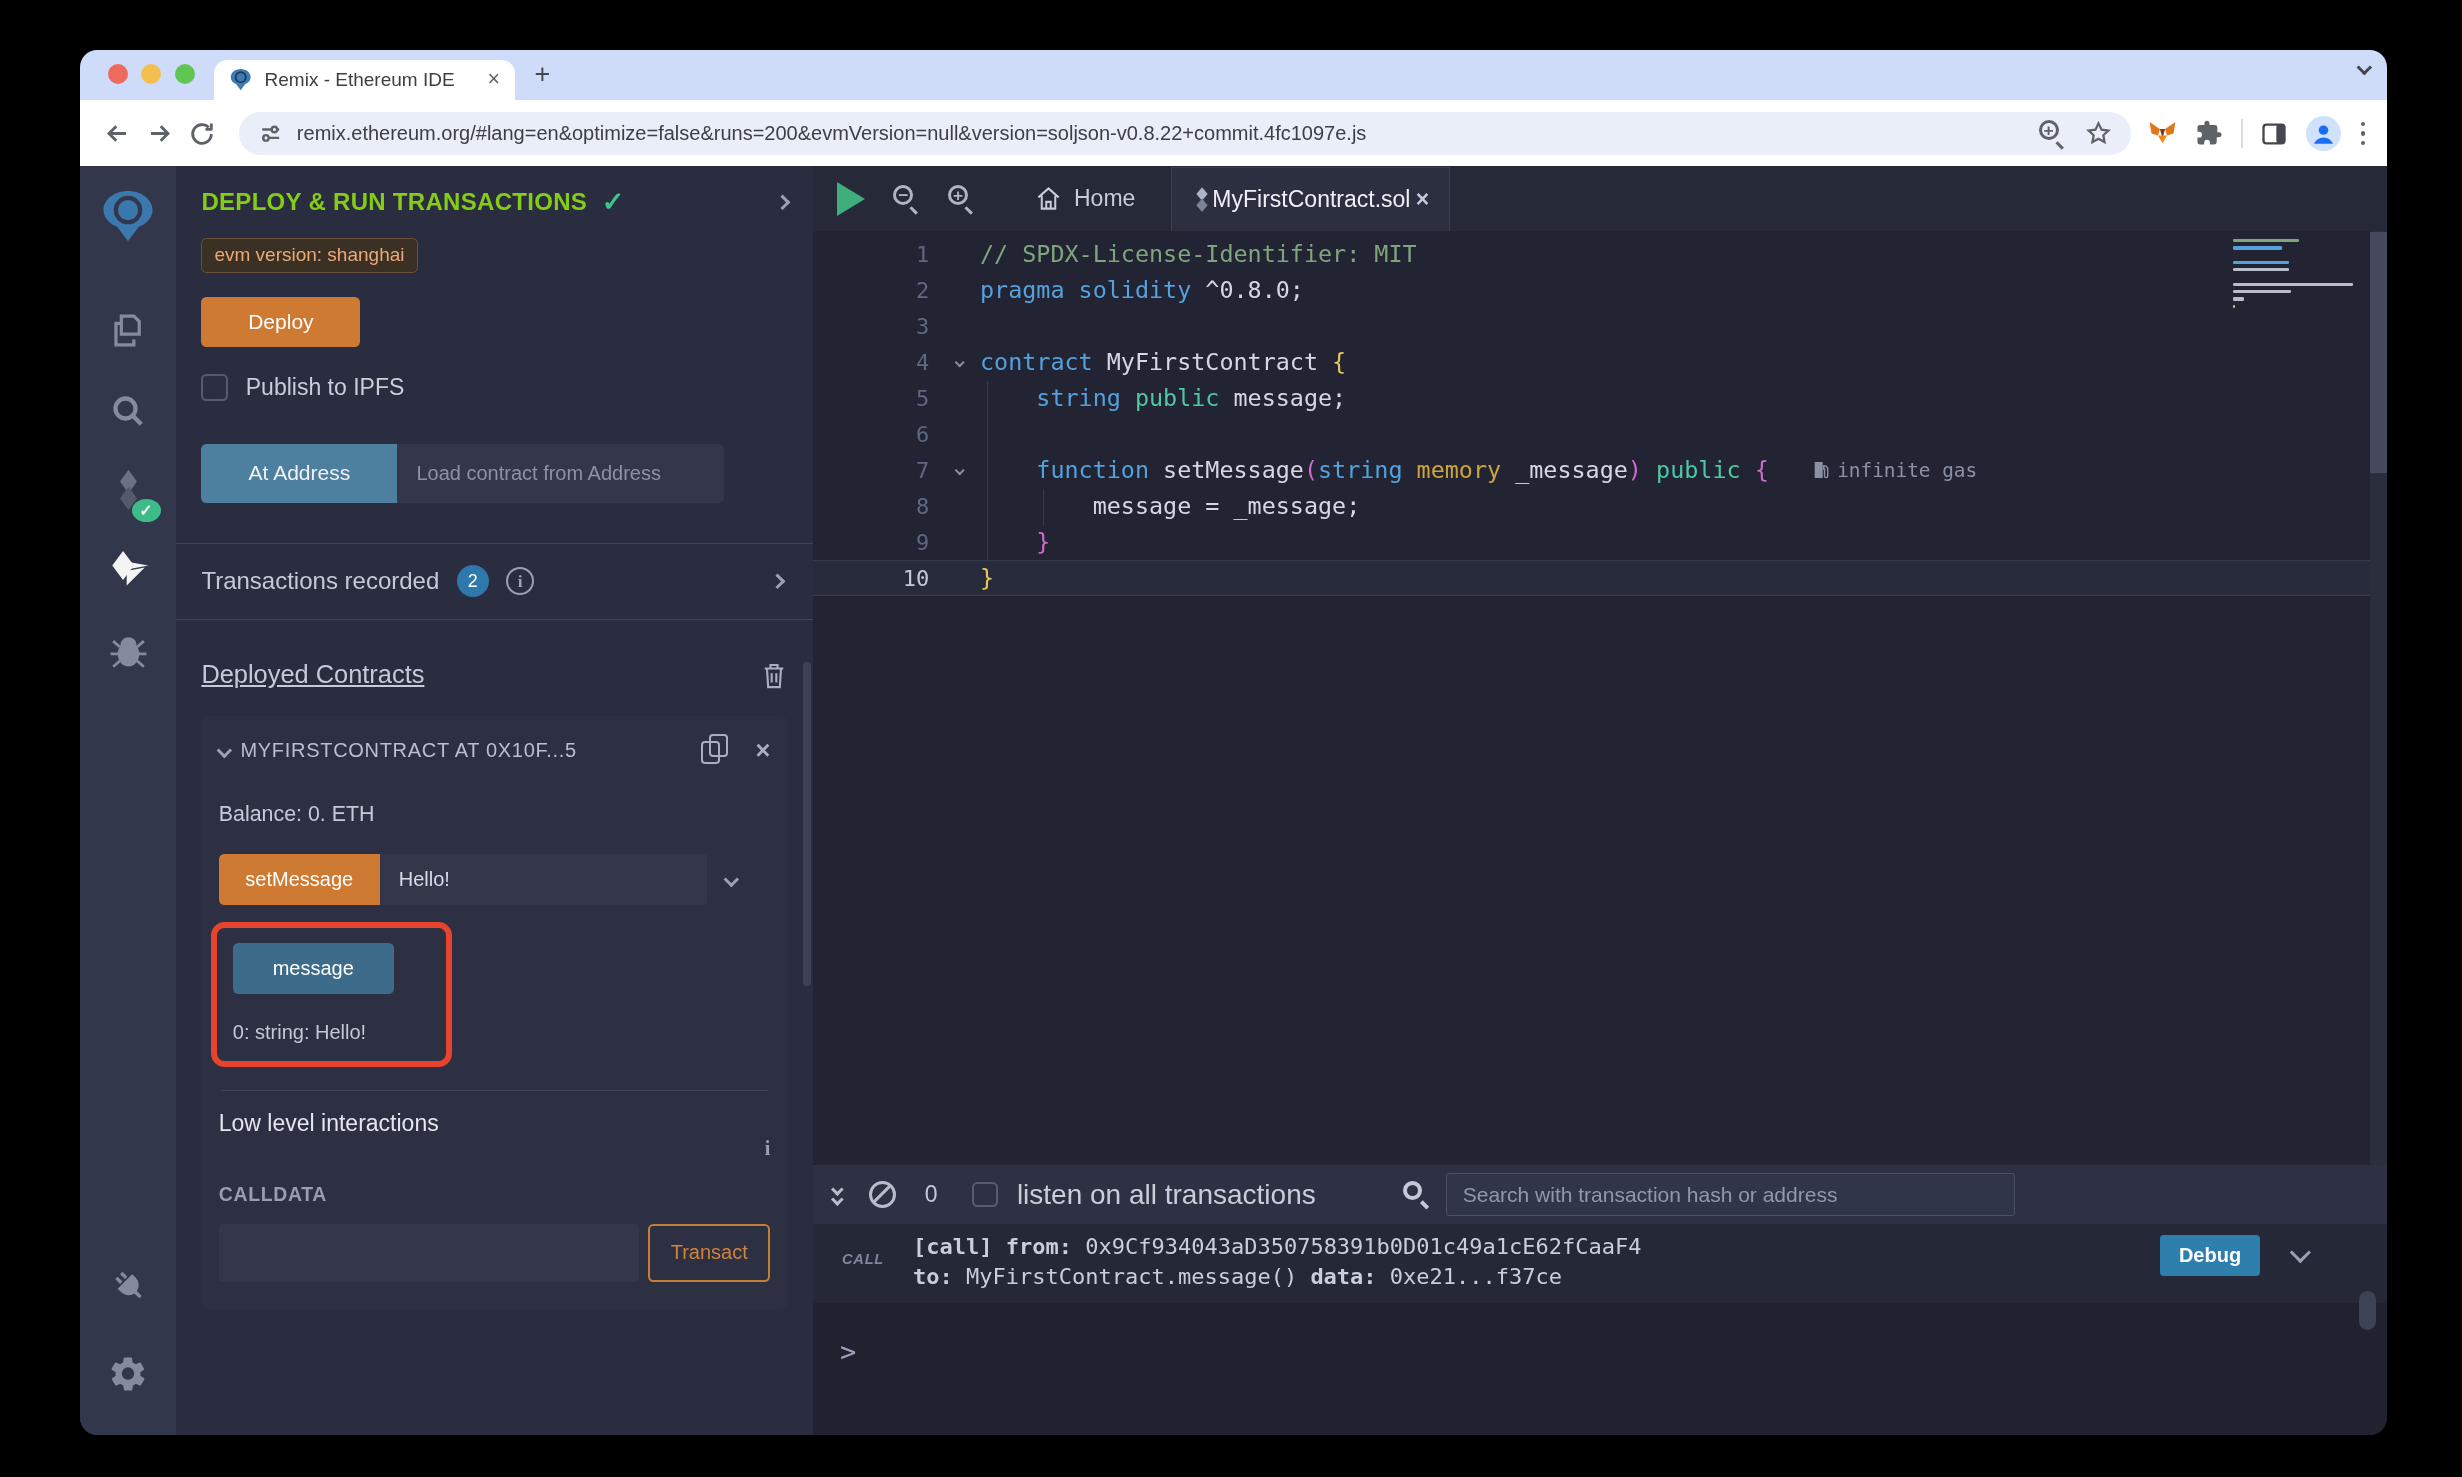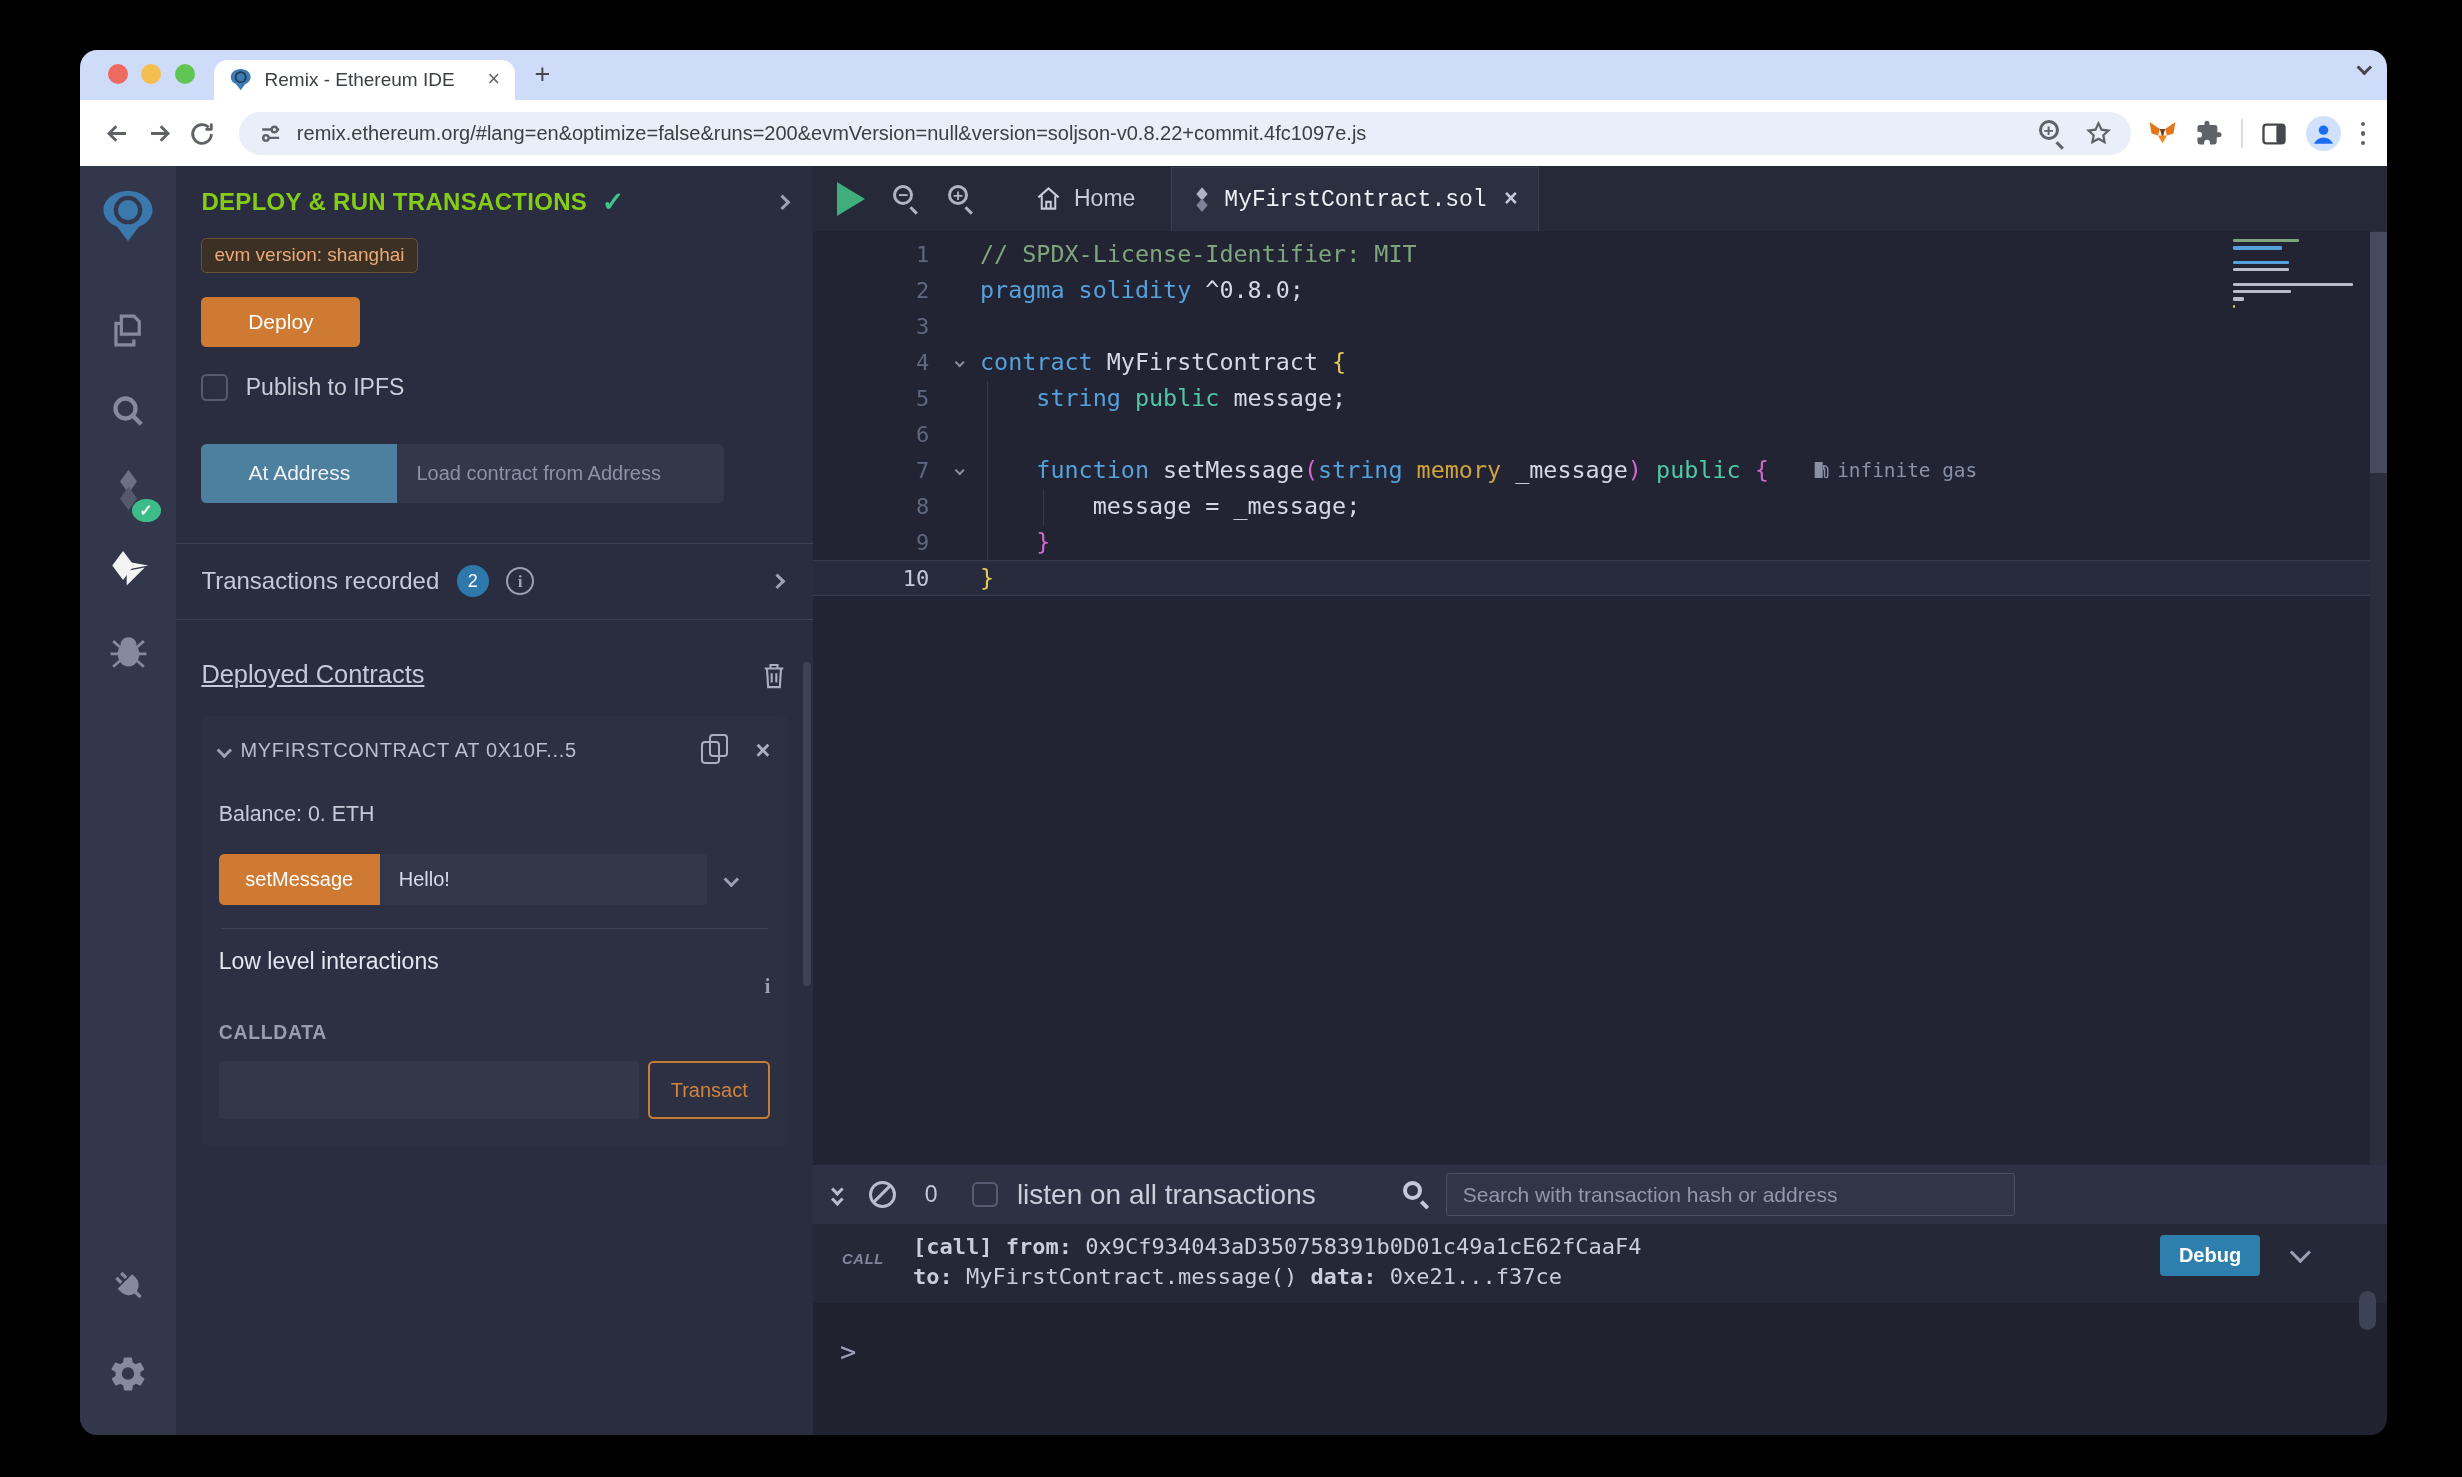--- a/index.html
+++ b/index.html
@@ -96,22 +96,22 @@
 
   
   .main { position:absolute; left:733px; right:0; top:0; bottom:0; }
   .edtabs { position:absolute; left:0; right:0; top:0; height:65px; background:#262938; display:flex; align-items:center; }
   .play { width:0; height:0; border-left:28px solid #3fae7c; border-top:17.4px solid transparent; border-bottom:17.4px solid transparent; margin-left:24px; }
   .mag { position:relative; width:27px; height:27px; margin-left:28px; }
   .mag .lens { position:absolute; left:0; top:0; width:20px; height:20px; border:3.3px solid #aeb4c4; border-radius:50%;
                color:#aeb4c4; font-size:17.4px; font-weight:bold; text-align:center; line-height:14.7px; }
   .mag .tail { position:absolute; right:1.3px; bottom:0; width:9.4px; height:3.3px; background:#aeb4c4; transform:rotate(45deg); }
   .hometab { display:flex; align-items:center; gap:12px; margin-left:40px; padding:0 20px; height:65px; color:#c7ccd9; font-size:23px; }
-  .filetab { display:flex; align-items:center; gap:12px; margin-left:16px; padding:0 20px; height:64px; margin-top:1.3px;
-             background:#2c2f3f; border:0.7px solid #3a3e50; border-bottom:none; color:#eef0f6; font-size:23px;font-family:Liberation Mono, monospace; }
+  .filetab { display:flex; align-items:center; margin-left:16px; padding:0 20px; height:64px; margin-top:1.3px;
+             background:#2c2f3f; border:0.7px solid #3a3e50; border-bottom:none; color:#eef0f6; font-size:23px; }
   .tabx { color:#c3c9d8; font-size:23px; font-weight:bold; margin-left:5.4px; }
 
   .code { position:absolute; left:0; right:0; top:65px; bottom:270px; background:#222434; overflow:hidden; }
   .code-line { display:flex; height:36px; align-items:center; font-family:"DejaVu Sans Mono",monospace; font-size:23.4px; }
   .code-line .ln { width:127px; text-align:right; padding-right:10.7px; color:#5f6880; font-size:22px; }
   .code-line .fold { width:40px; display:flex; justify-content:center; }
   .code-line .ltxt { white-space:pre; }
   .code-line.current { background:#282b3b; box-shadow:inset 0 1.3px 0 #363a4e, inset 0 -1.3px 0 #363a4e; }
   .code-line.current .ln { color:#c3c9da; }
   .tk-cm{color:#7ea57c;} .tk-kw{color:#55a1dc;} .tk-pl{color:#d4d8e4;} .tk-gr{color:#4ec9a3;}
@@ -337,20 +337,24 @@
               <i></i>
             </span>
           <span class="cx">×</span>
         </div>
         <div class="balance">Balance: 0. ETH</div>
         <div class="fnrow">
           <button class="btn fnbtn">setMessage</button>
           <span class="fnval">Hello!</span>
           <span class="chev down"></span>
         </div>
+        <div class="redbox">
+          <button class="btn msgbtn">message</button>
+          <div class="msgout">0: string: Hello!</div>
+        </div>
         <hr class="cardhr">
         <div class="llrow">
           <span class="lltitle">Low level interactions</span>
           <span class="ll-i">i</span>
         </div>
         <div class="calldata">CALLDATA</div>
         <div class="ctrow">
           <input class="ctinput" style="">
           <button class="btn transact">Transact</button>
         </div>

